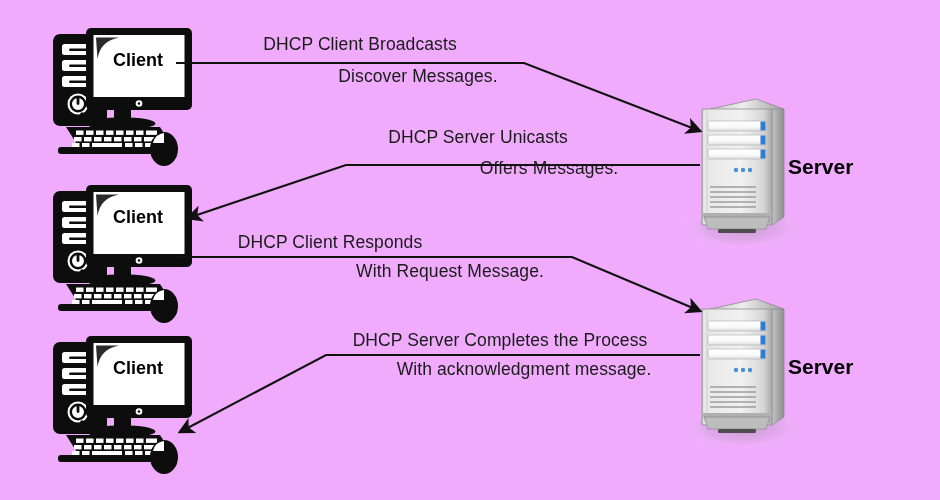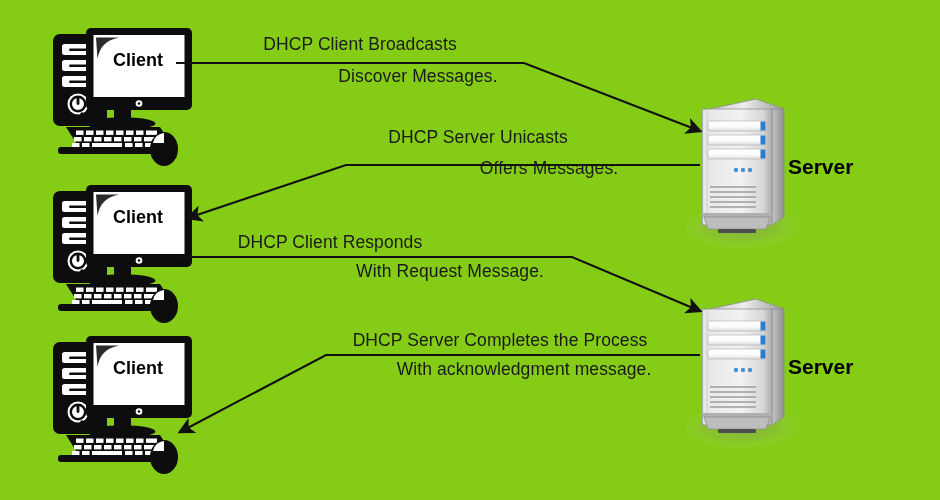--- a/index.html
+++ b/index.html
@@ -7,21 +7,21 @@
     padding: 0;
     background: #ffffff;
   }
   body {
     font-family: "Liberation Sans", sans-serif;
   }
   #stage {
     position: relative;
     width: 940px;
     height: 500px;
-    background: #84cc16;
+    background: #f0abfc;
     overflow: hidden;
   }
   #diagram-svg {
     position: absolute;
     left: 0;
     top: 0;
     width: 940px;
     height: 500px;
   }
   .msg-text {

